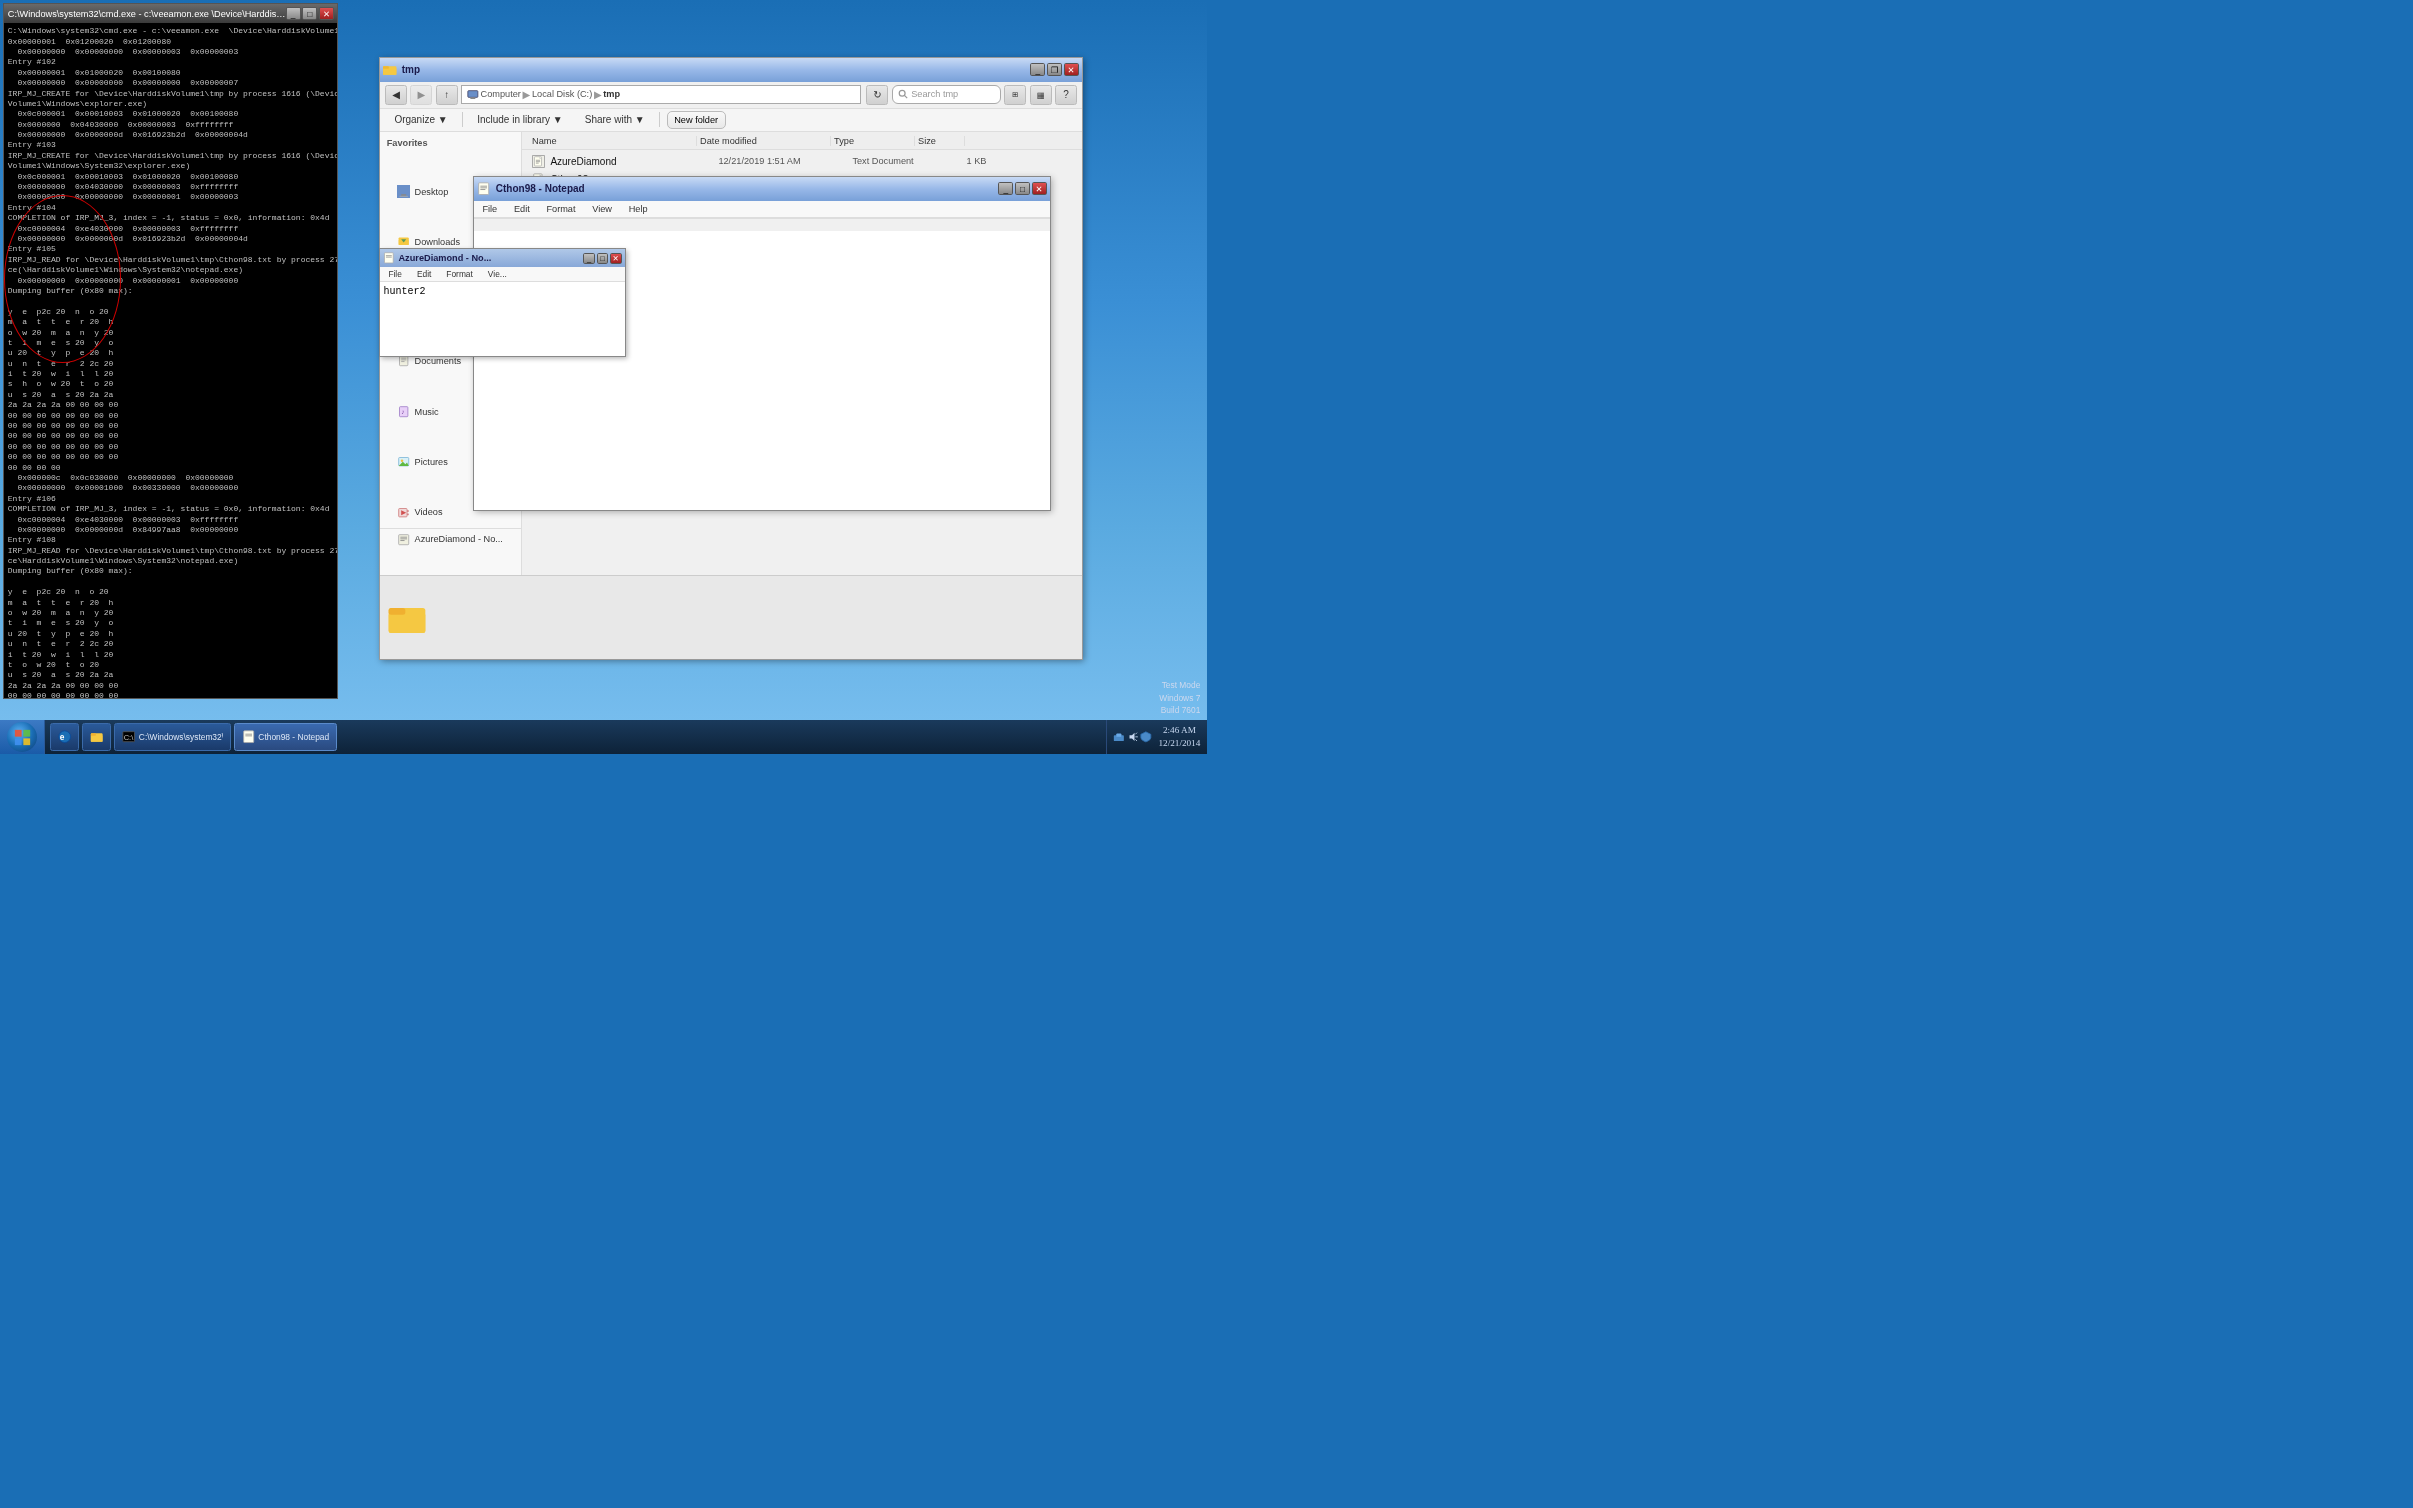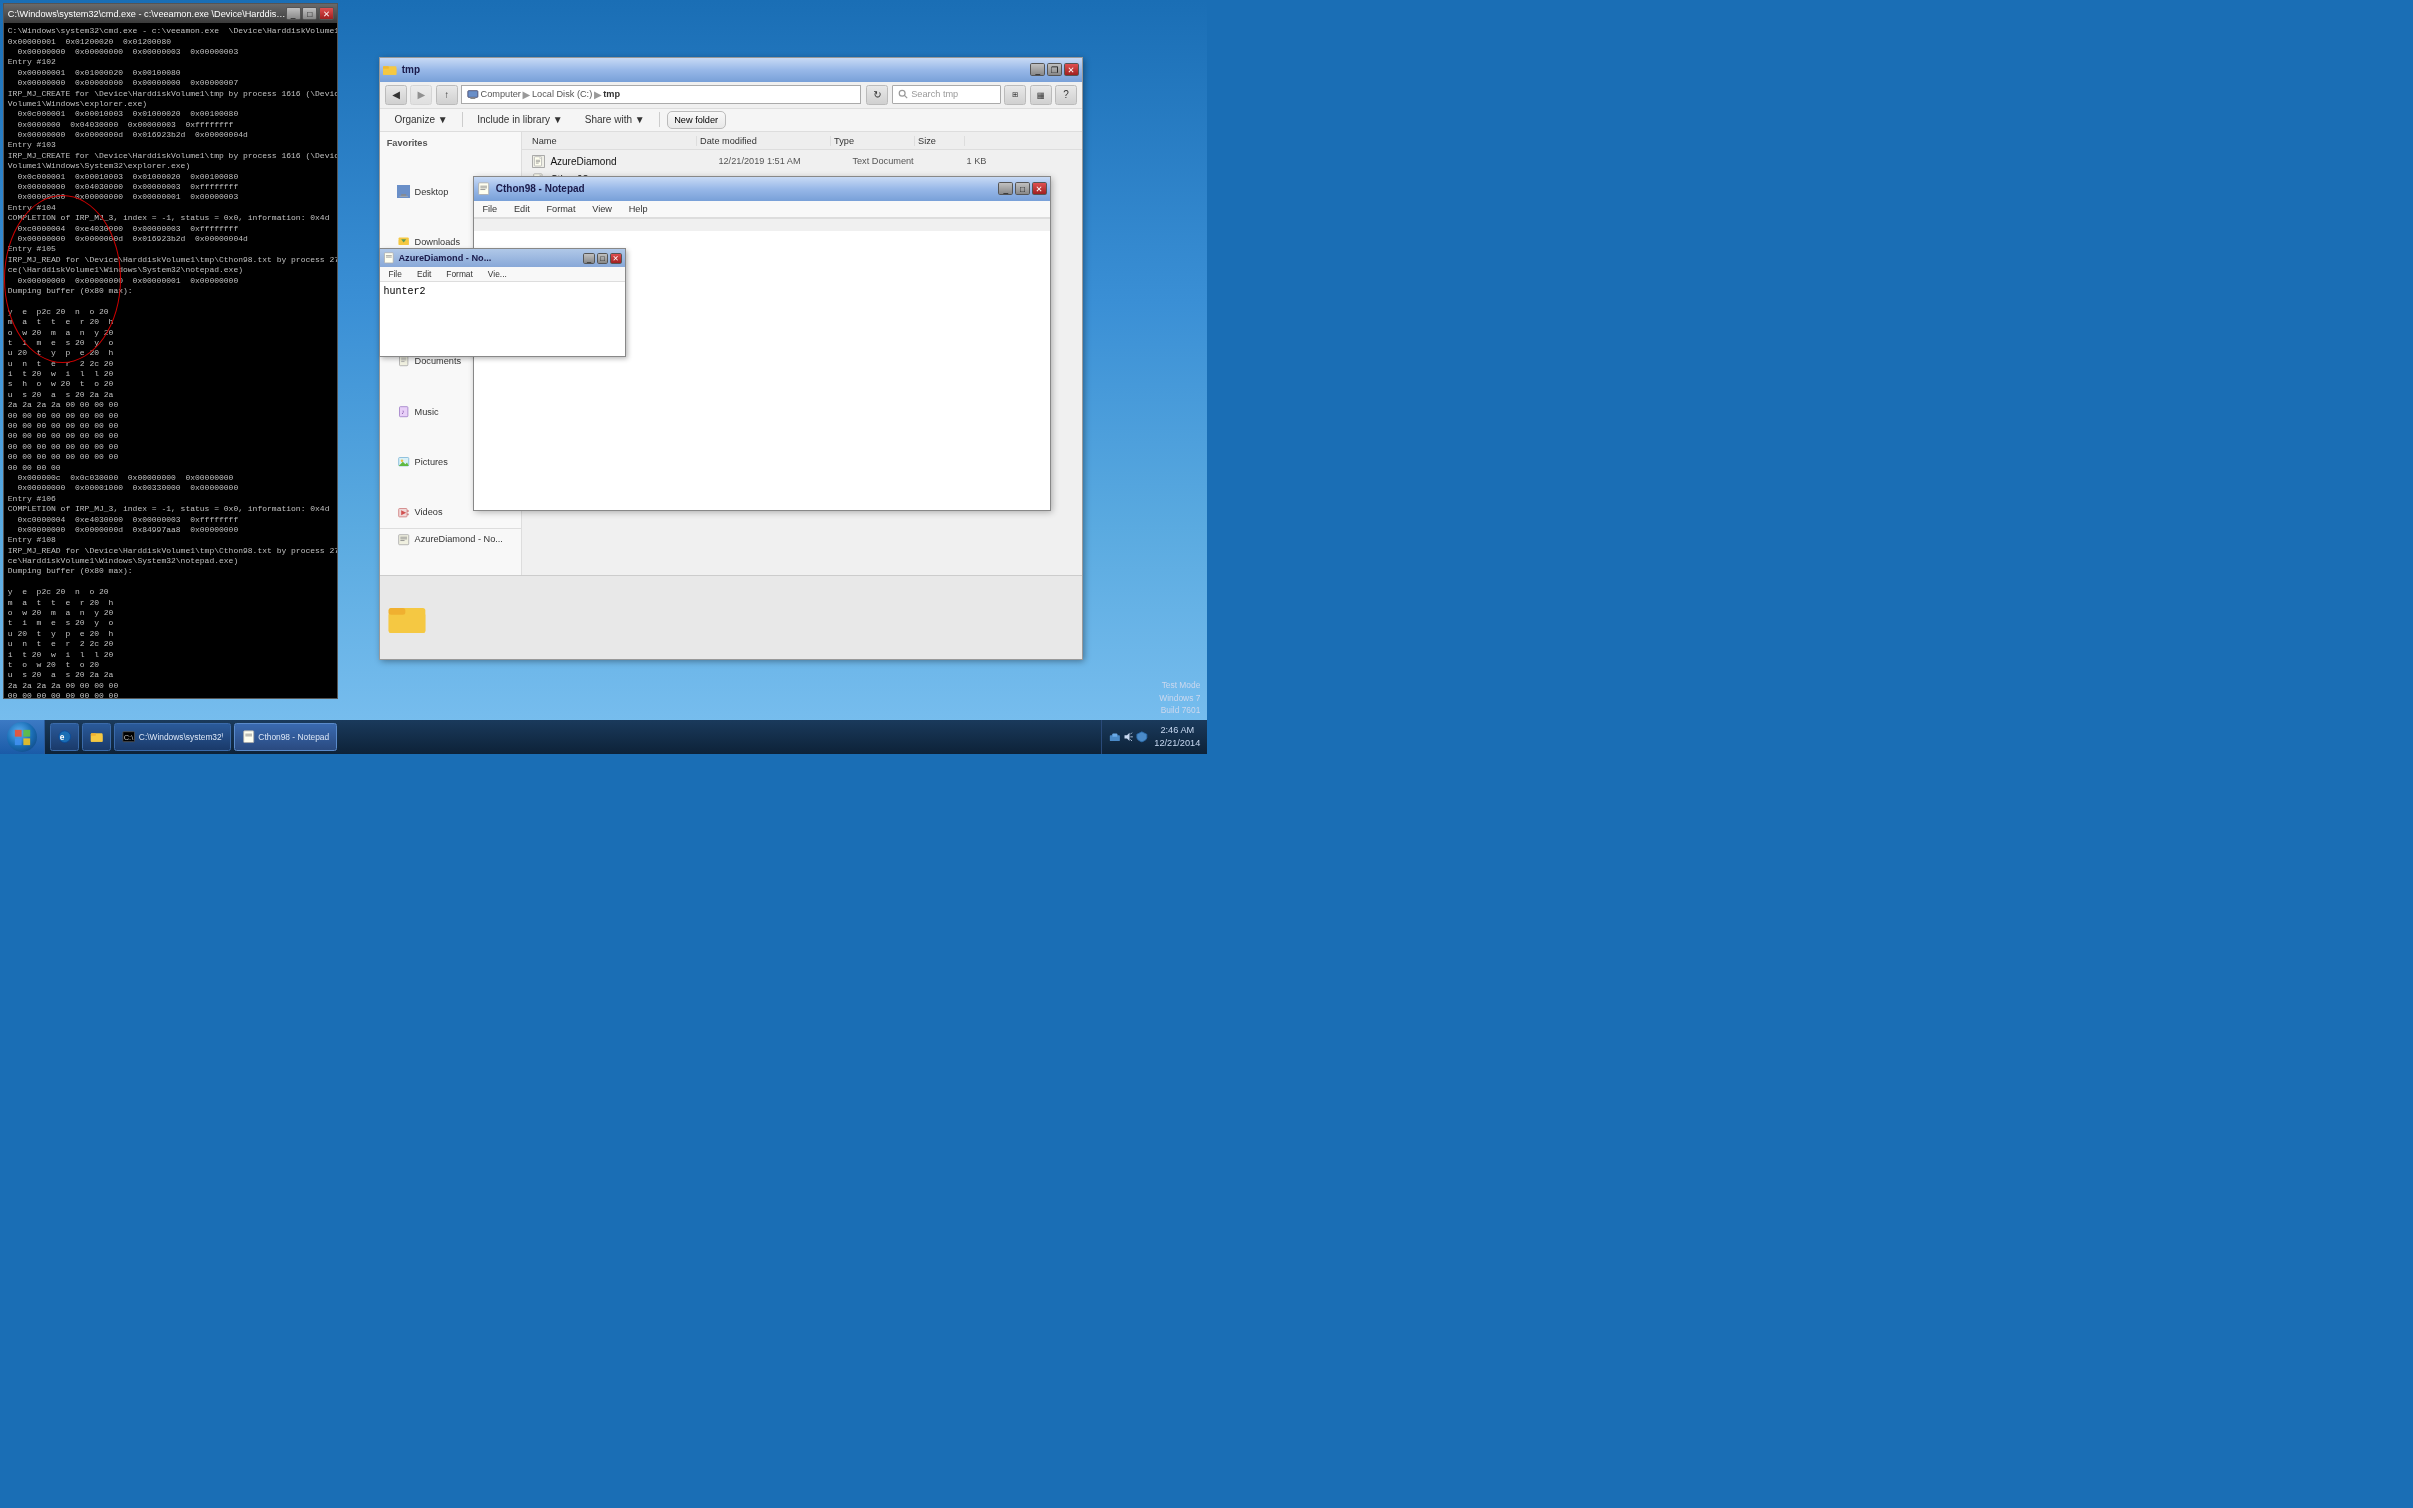--- a/index.html
+++ b/index.html
@@ -82,20 +82,21 @@
       flex-shrink: 0;
     }
     .taskbar-tray {
       display: flex;
       align-items: center;
       padding: 0 6.7px;
       height: 100%;
       background: linear-gradient(180deg, #1a3a5c 0%, #0d2238 100%);
       border-left: 0.8px solid #2a4a7a;
       gap: 3.4px;
+      font-family: Liberation Serif, serif;
     }
     .tray-time {
       color: #c8d8f0;
       font-size: 9.2px;
       text-align: center;
       line-height: 1.4;
     }
     .tray-icons {
       display: flex;
       gap: 1.7px;
@@ -245,21 +246,21 @@
     }
     .address-separator {
       color: #999;
       margin: 0 1.7px;
     }
     .search-bar {
       width: 109px;
       height: 18.4px;
       background: #fff;
       border: 0.8px solid #aaa;
-      border-radius: 1px;
+      border-radius: 6px;
       display: flex;
       align-items: center;
       padding: 0 5px;
       font-size: 9.2px;
       color: #999;
       gap: 3.4px;
     }
     .explorer-ribbon {
       height: 23.5px;
       background: #f5f5f5;

